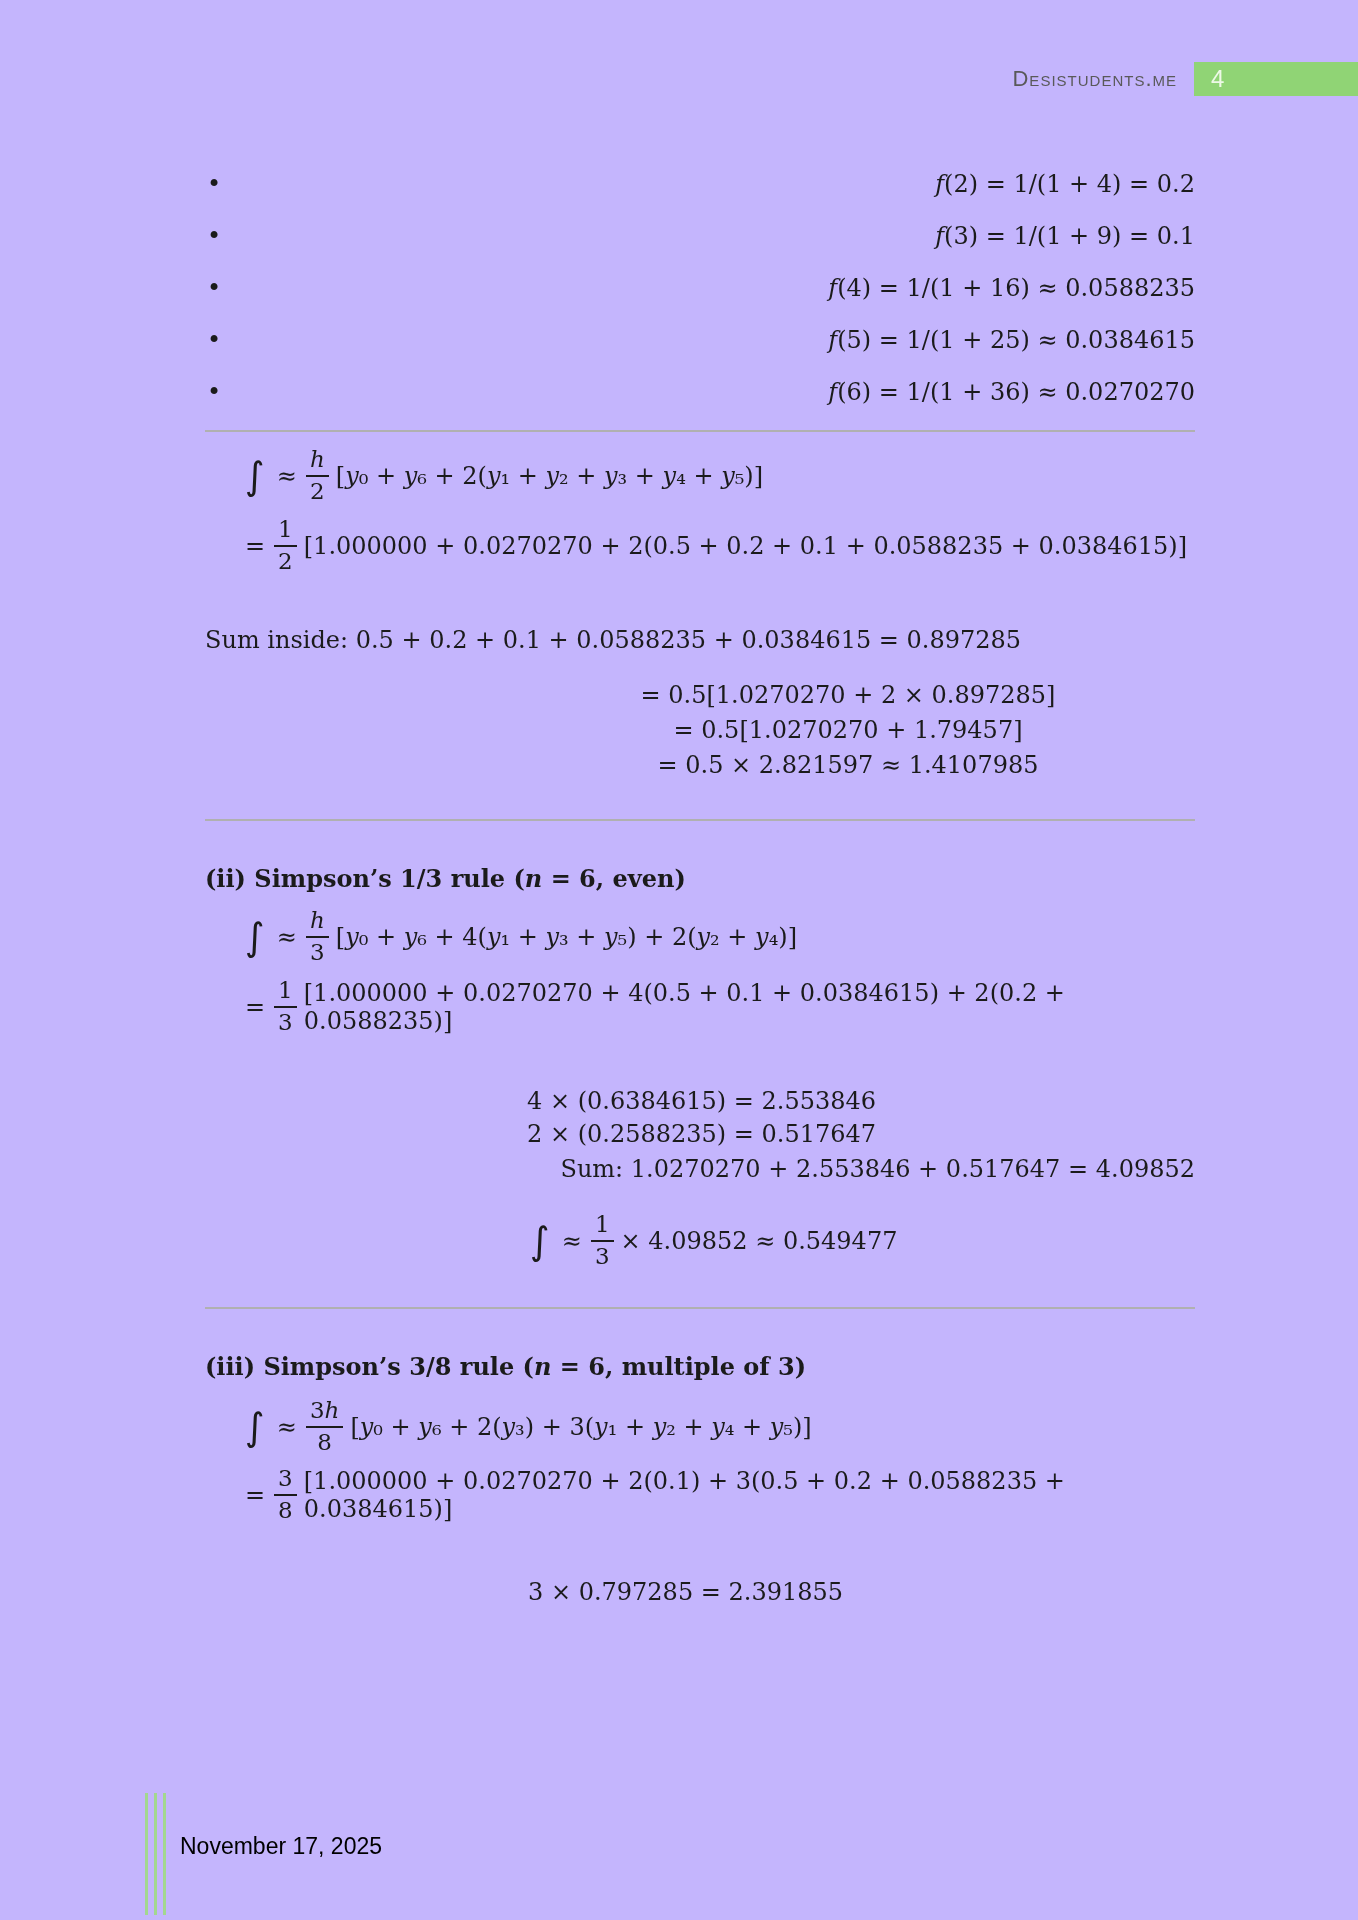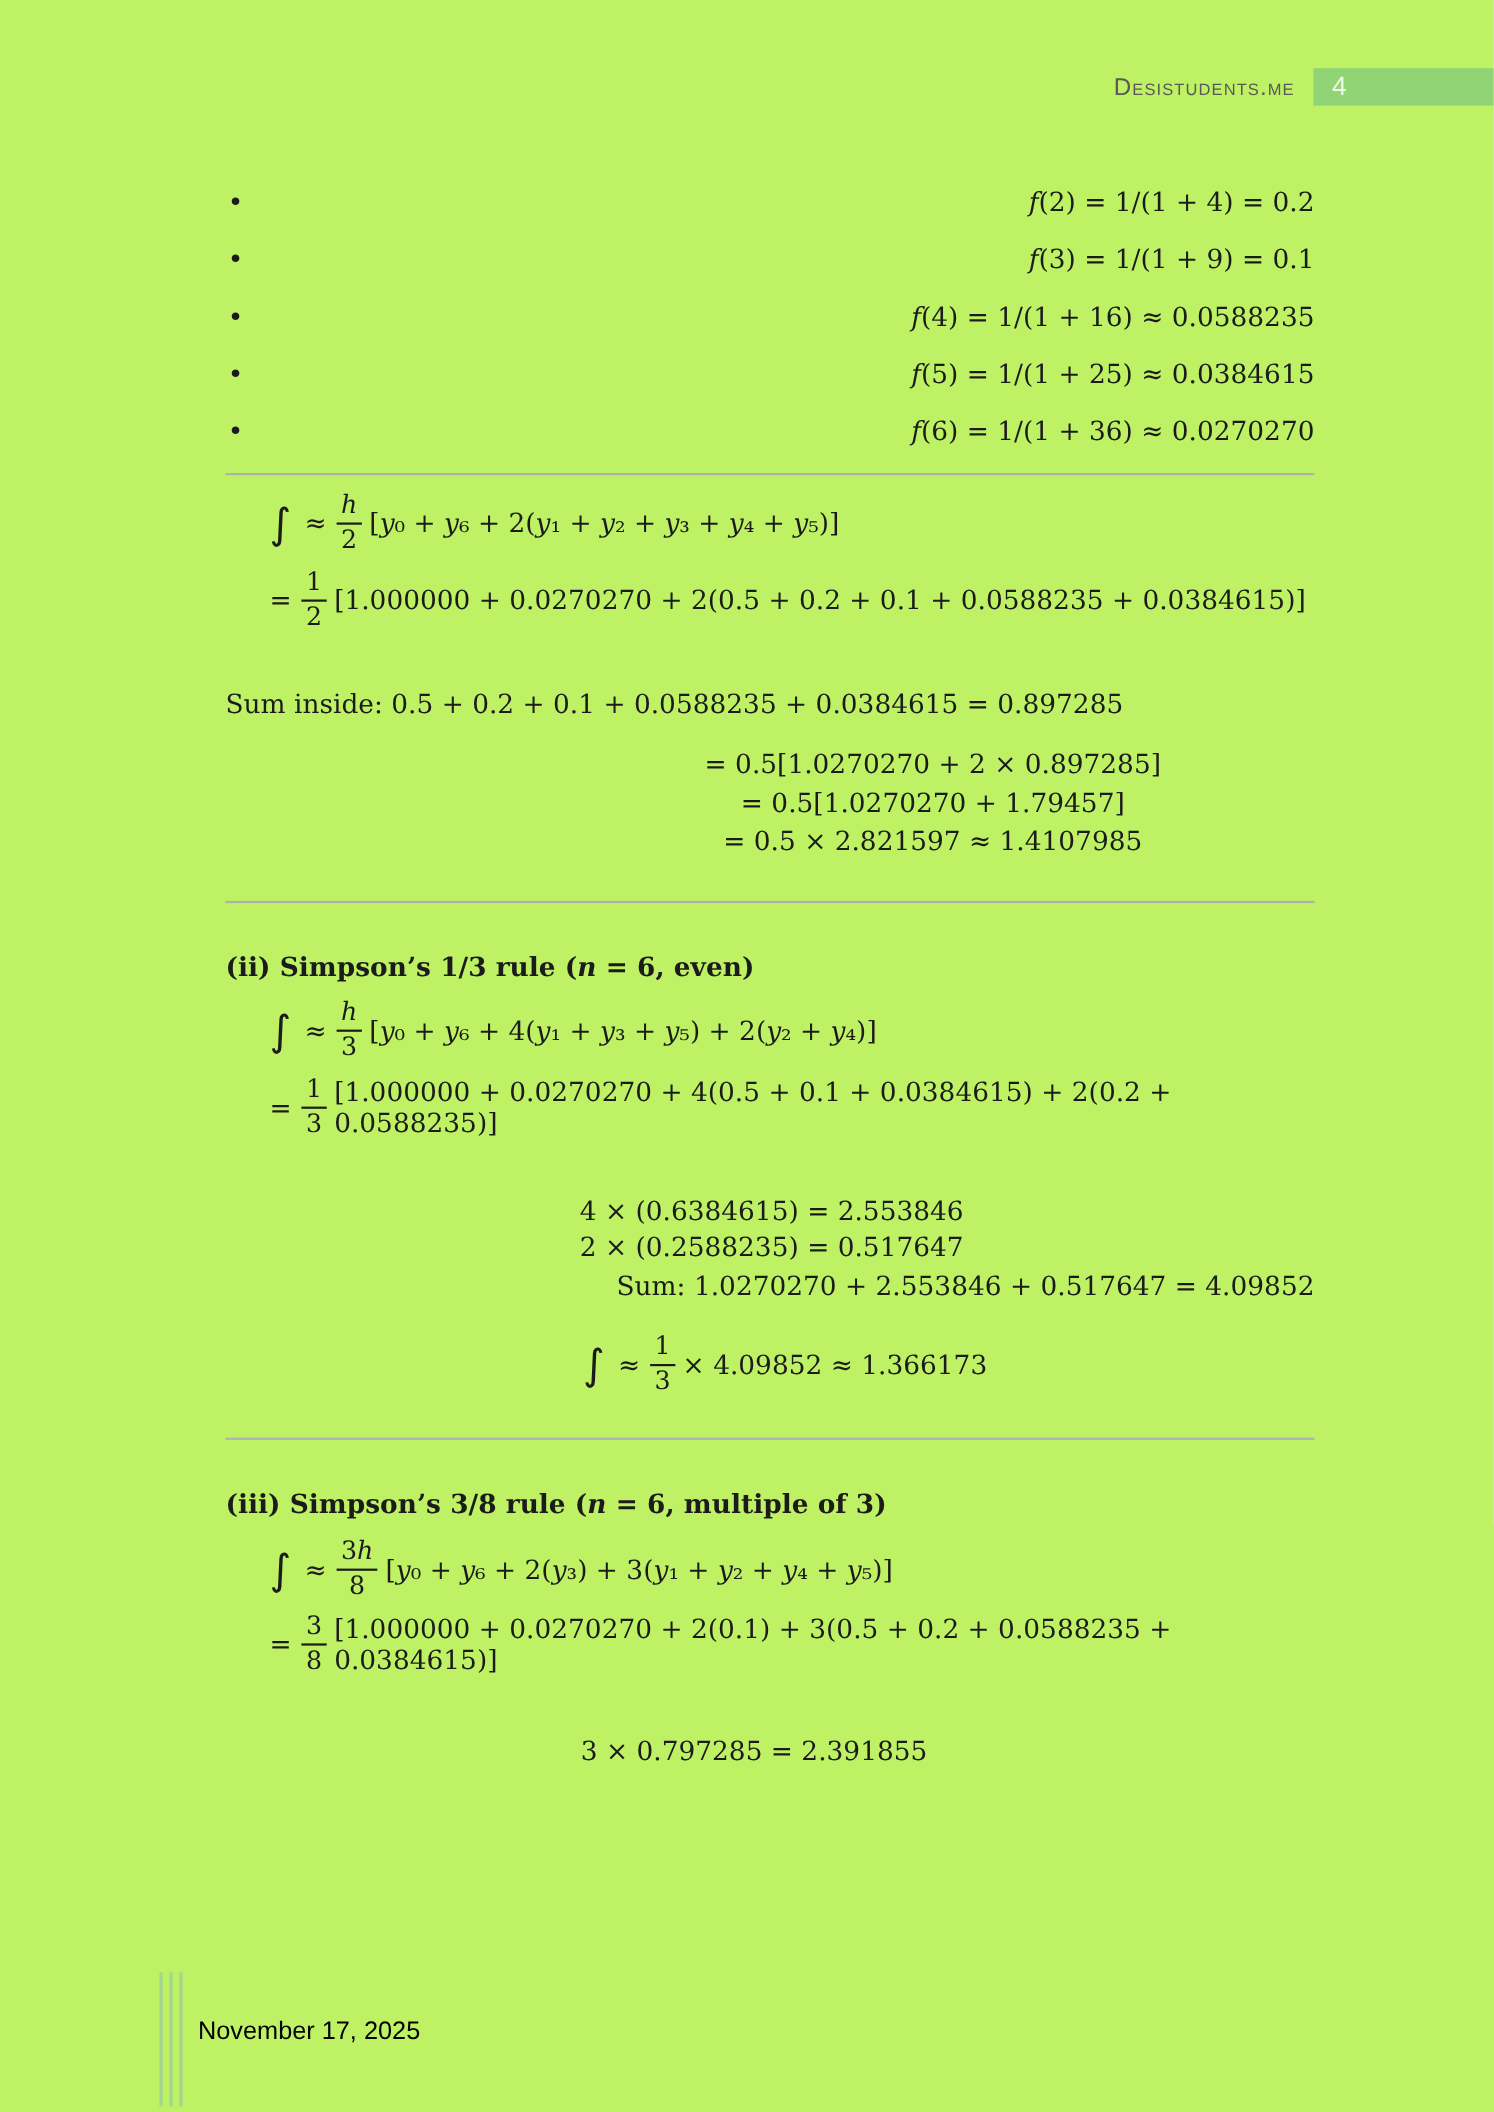--- a/index.html
+++ b/index.html
@@ -1,18 +1,18 @@
 <!DOCTYPE html>
 <html><head>
 <meta charset="utf-8">
 <style>
   html,body { margin:0; padding:0; background:#e8e8e8; }
   .page {
     position:relative; width:1358px; height:1920px; margin:0 auto;
-    background:#bef264; overflow:hidden;
+    background:#c4b5fd; overflow:hidden;
     font-family:"DejaVu Serif","Liberation Serif",serif; color:#1b1b1b;
   }
 
   
   .site-header { position:absolute; top:62px; right:0; height:34px; display:flex; align-items:center; }
   .site-name {
     font-family:"Liberation Sans",sans-serif; font-variant:small-caps;
     letter-spacing:1px; color:#595959; font-size:22px; margin-right:17px;
   }
   .page-badge {
@@ -155,21 +155,21 @@
 
       <p class="sum-line mathify">Sum: 1.0270270 + 2.553846 + 0.517647 = 4.09852</p>
 
       <div class="eqline eq-result">
         <span class="int">∫</span>
         <span class="rel">≈</span>
         <span class="frac">
             <span class="num mathify">1</span>
             <span class="den mathify">3</span>
           </span>
-        <span class="mathify">× 4.09852 ≈ 1.366173</span>
+        <span class="mathify">× 4.09852 ≈ 0.549477</span>
       </div>
     </div>
 
     <hr class="divider divider-3">
 
     <div>
       <h2 class="section-heading mathify">(iii) Simpson’s 3/8 rule (<i>n</i> = 6, multiple of 3)</h2>
 
       <div class="eqline eq-formula-3">
         <span class="int">∫</span>

